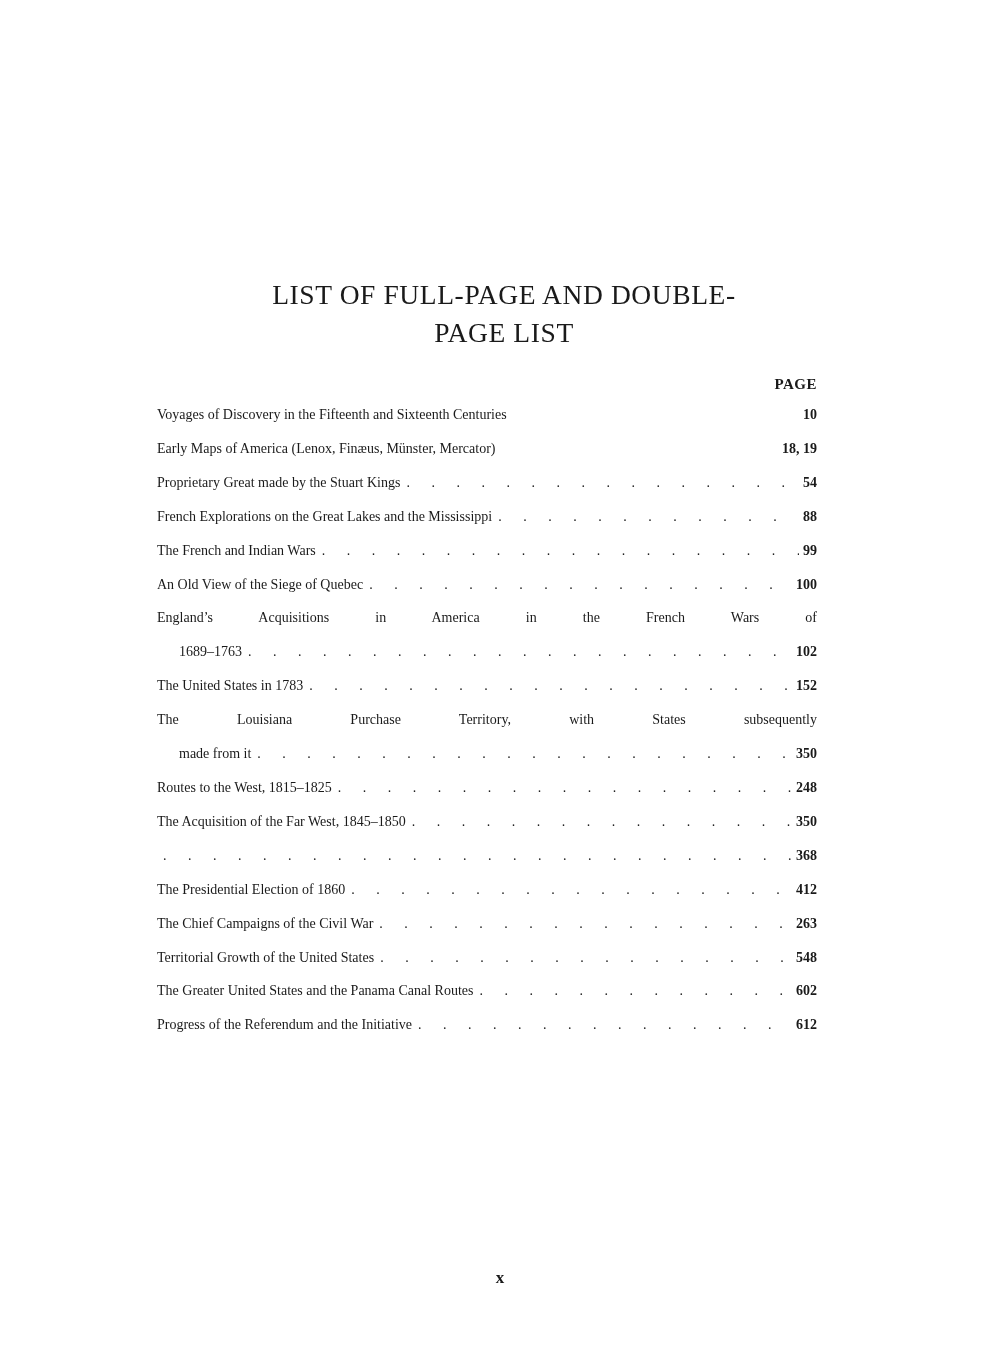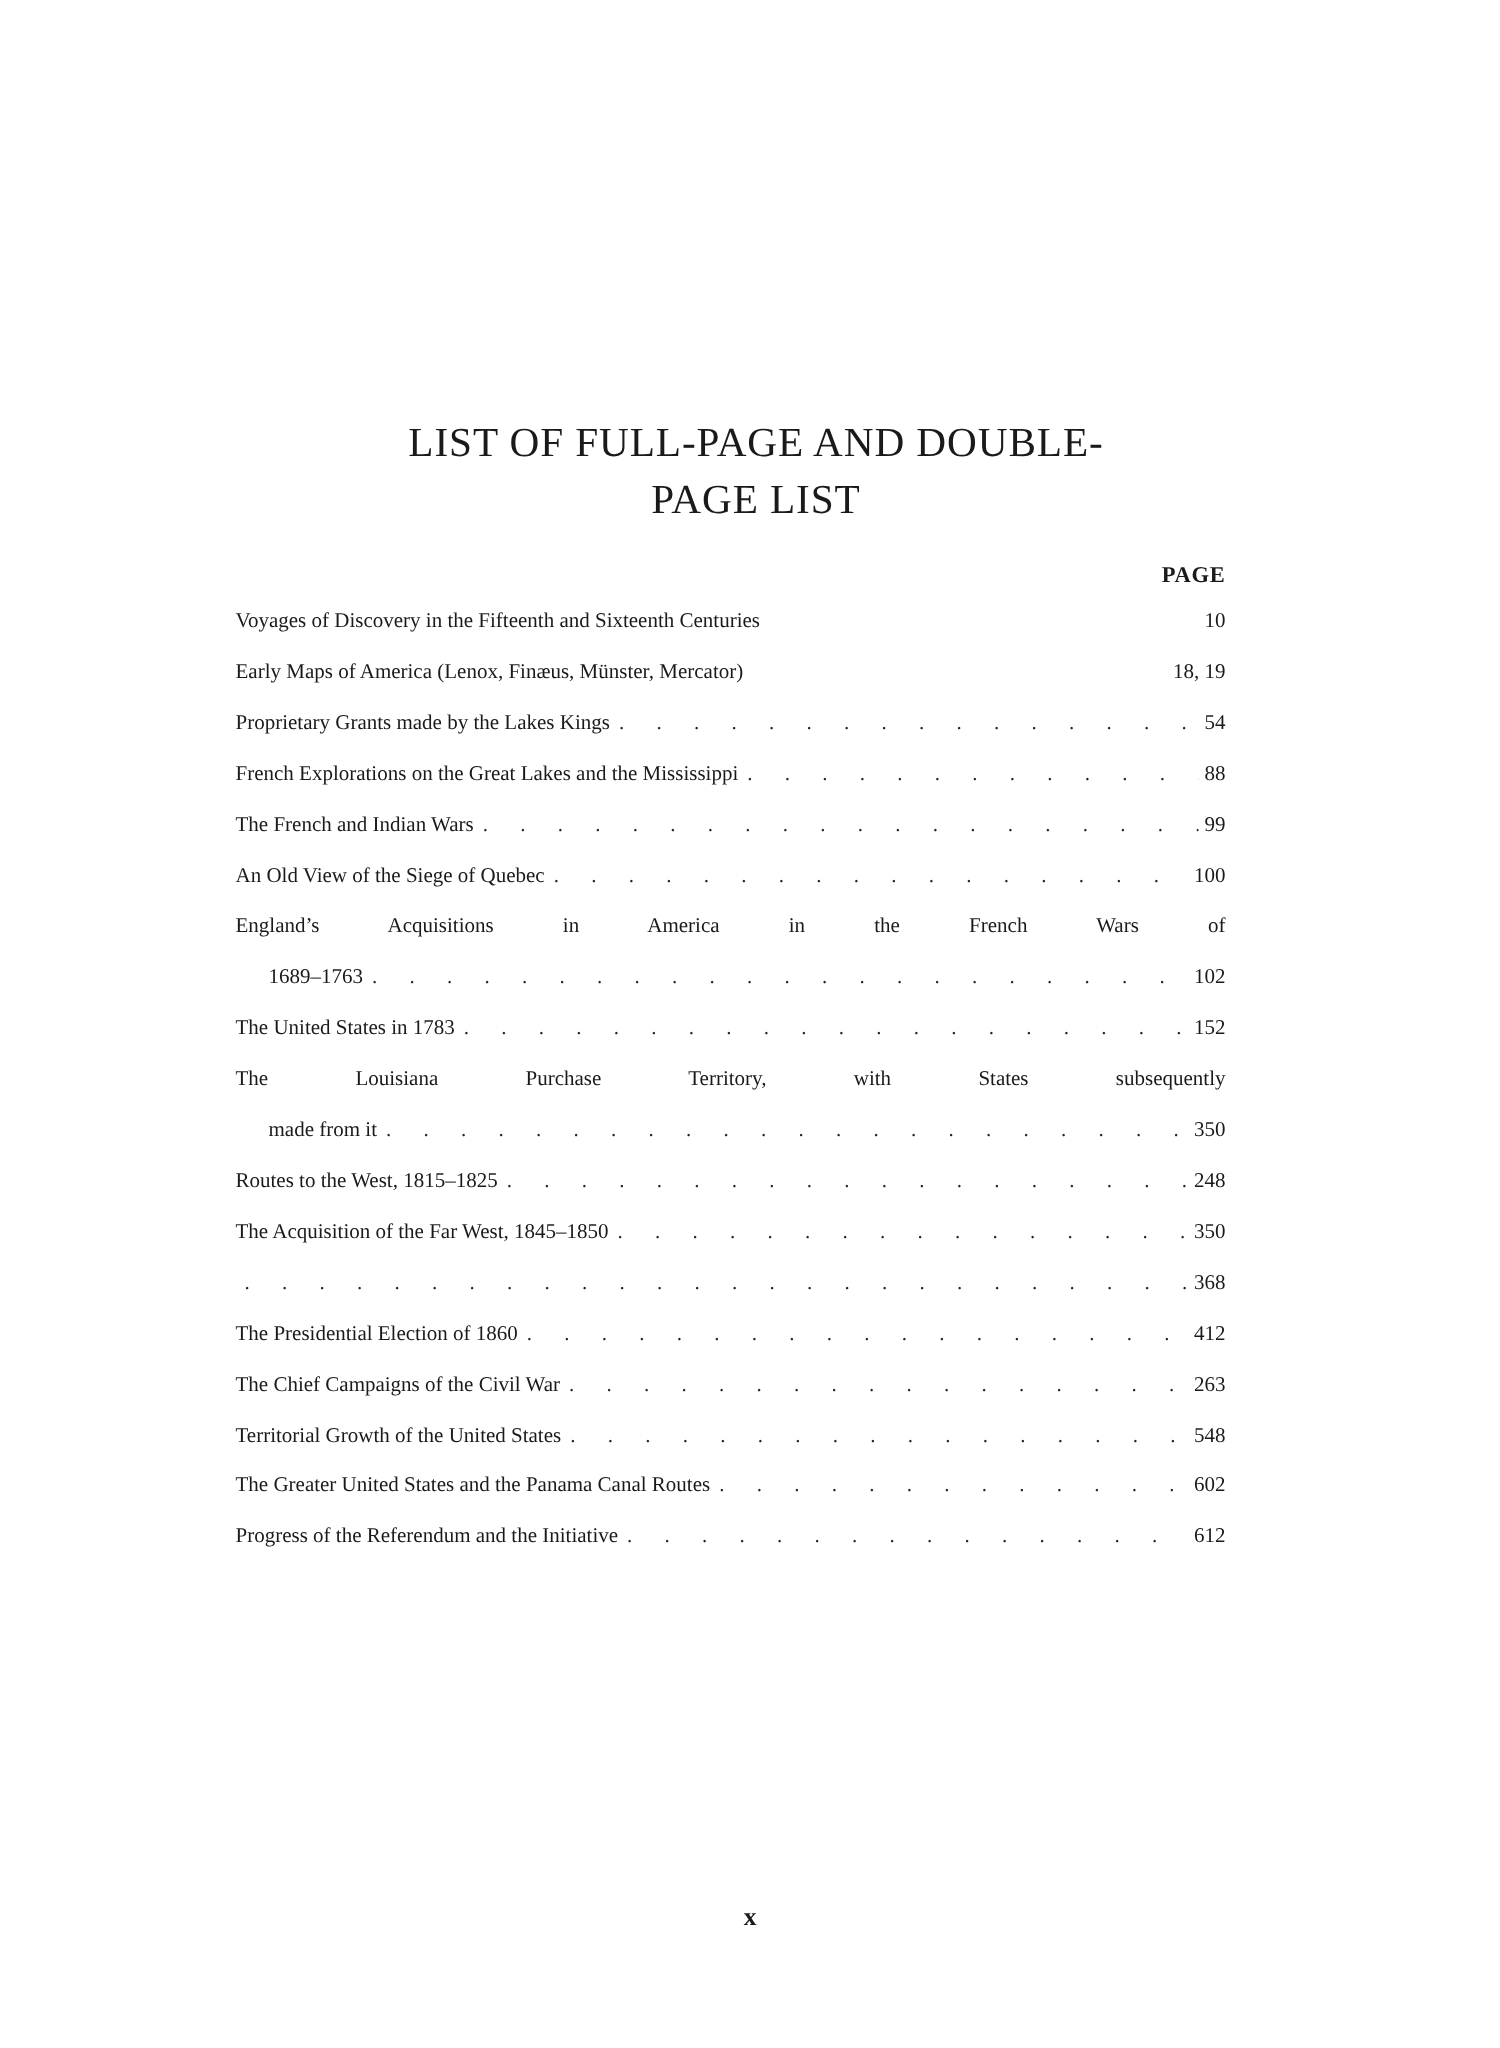--- a/index.html
+++ b/index.html
@@ -17,21 +17,21 @@
     position: absolute; left: 757px; top: 376px; width: 60px; text-align: right;
     font-size: 15px; font-weight: bold; letter-spacing: 0.5px;
   }
   .toc { position: absolute; left: 157px; top: 398px; width: 660px; }
   .entry { font-size: 14px; line-height: 33.9px; }
   .row { display: flex; align-items: baseline; white-space: nowrap; }
   .row .t { flex: 0 0 auto; }
   .row .dots { flex: 1 1 auto; overflow: hidden; letter-spacing: 9px; padding-left: 6px; color: #222; }
   .row .dots::after { content: ". . . . . . . . . . . . . . . . . . . . . . . . . . . . . . . . . . . . . . . . . . . . . . . . . . . . ."; }
   .row .nodots { flex: 1 1 auto; }
-  .row .pg { flex: 0 0 auto; text-align: right; padding-left: 4px; }
+  .row .pg { flex: 0 0 auto; text-align: right; padding-left: 4px; font-weight: bold; }
   .wrap-first { text-align: justify; text-align-last: justify; white-space: normal; }
   .indent { padding-left: 22px; }
   .folio {
     position: absolute; left: 0; width: 1000px; top: 1268px; text-align: center;
     font-size: 17px; font-weight: bold;
   }
 </style>
 </head>
 <body>
 
@@ -55,21 +55,21 @@
   <div class="entry">
     <div class="row">
       <span class="t">Early Maps of America (Lenox, Finæus, Münster, Mercator)</span>
       <span class="nodots"></span>
       <span class="pg">18, 19</span>
     </div>
   </div>
 
   <div class="entry">
     <div class="row">
-      <span class="t">Proprietary Grants made by the Lakes Kings</span>
+      <span class="t">Proprietary Great made by the Stuart Kings</span>
       <span class="dots"></span>
       <span class="pg">54</span>
     </div>
   </div>
 
   <div class="entry">
     <div class="row">
       <span class="t">French Explorations on the Great Lakes and the Mississippi</span>
       <span class="dots"></span>
       <span class="pg">88</span>

